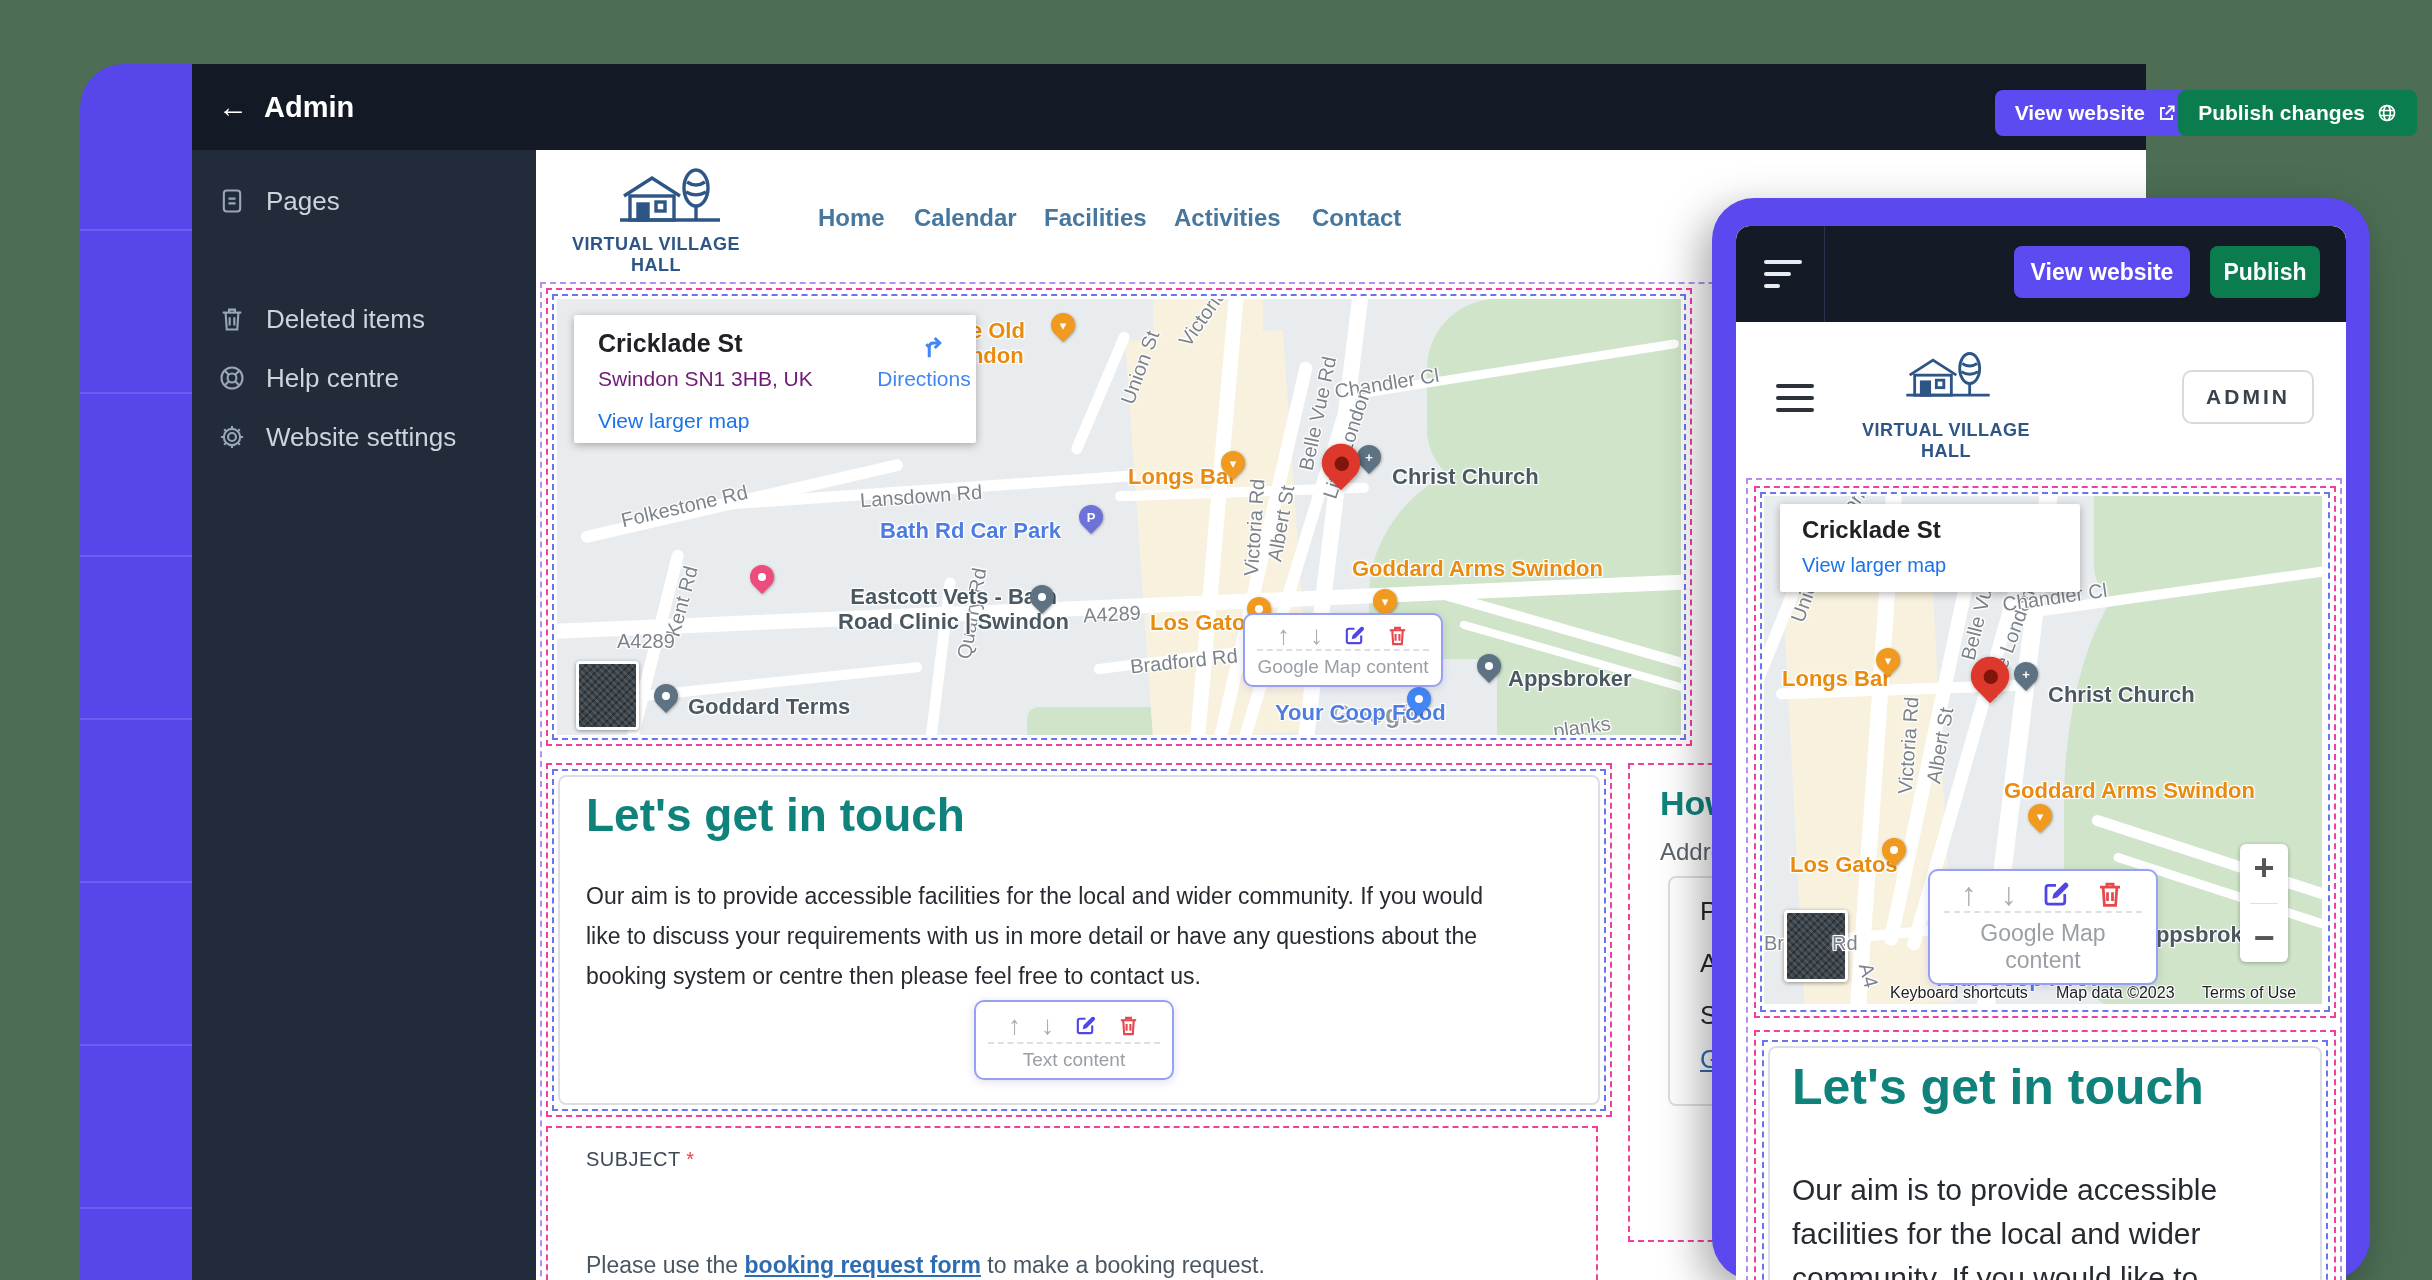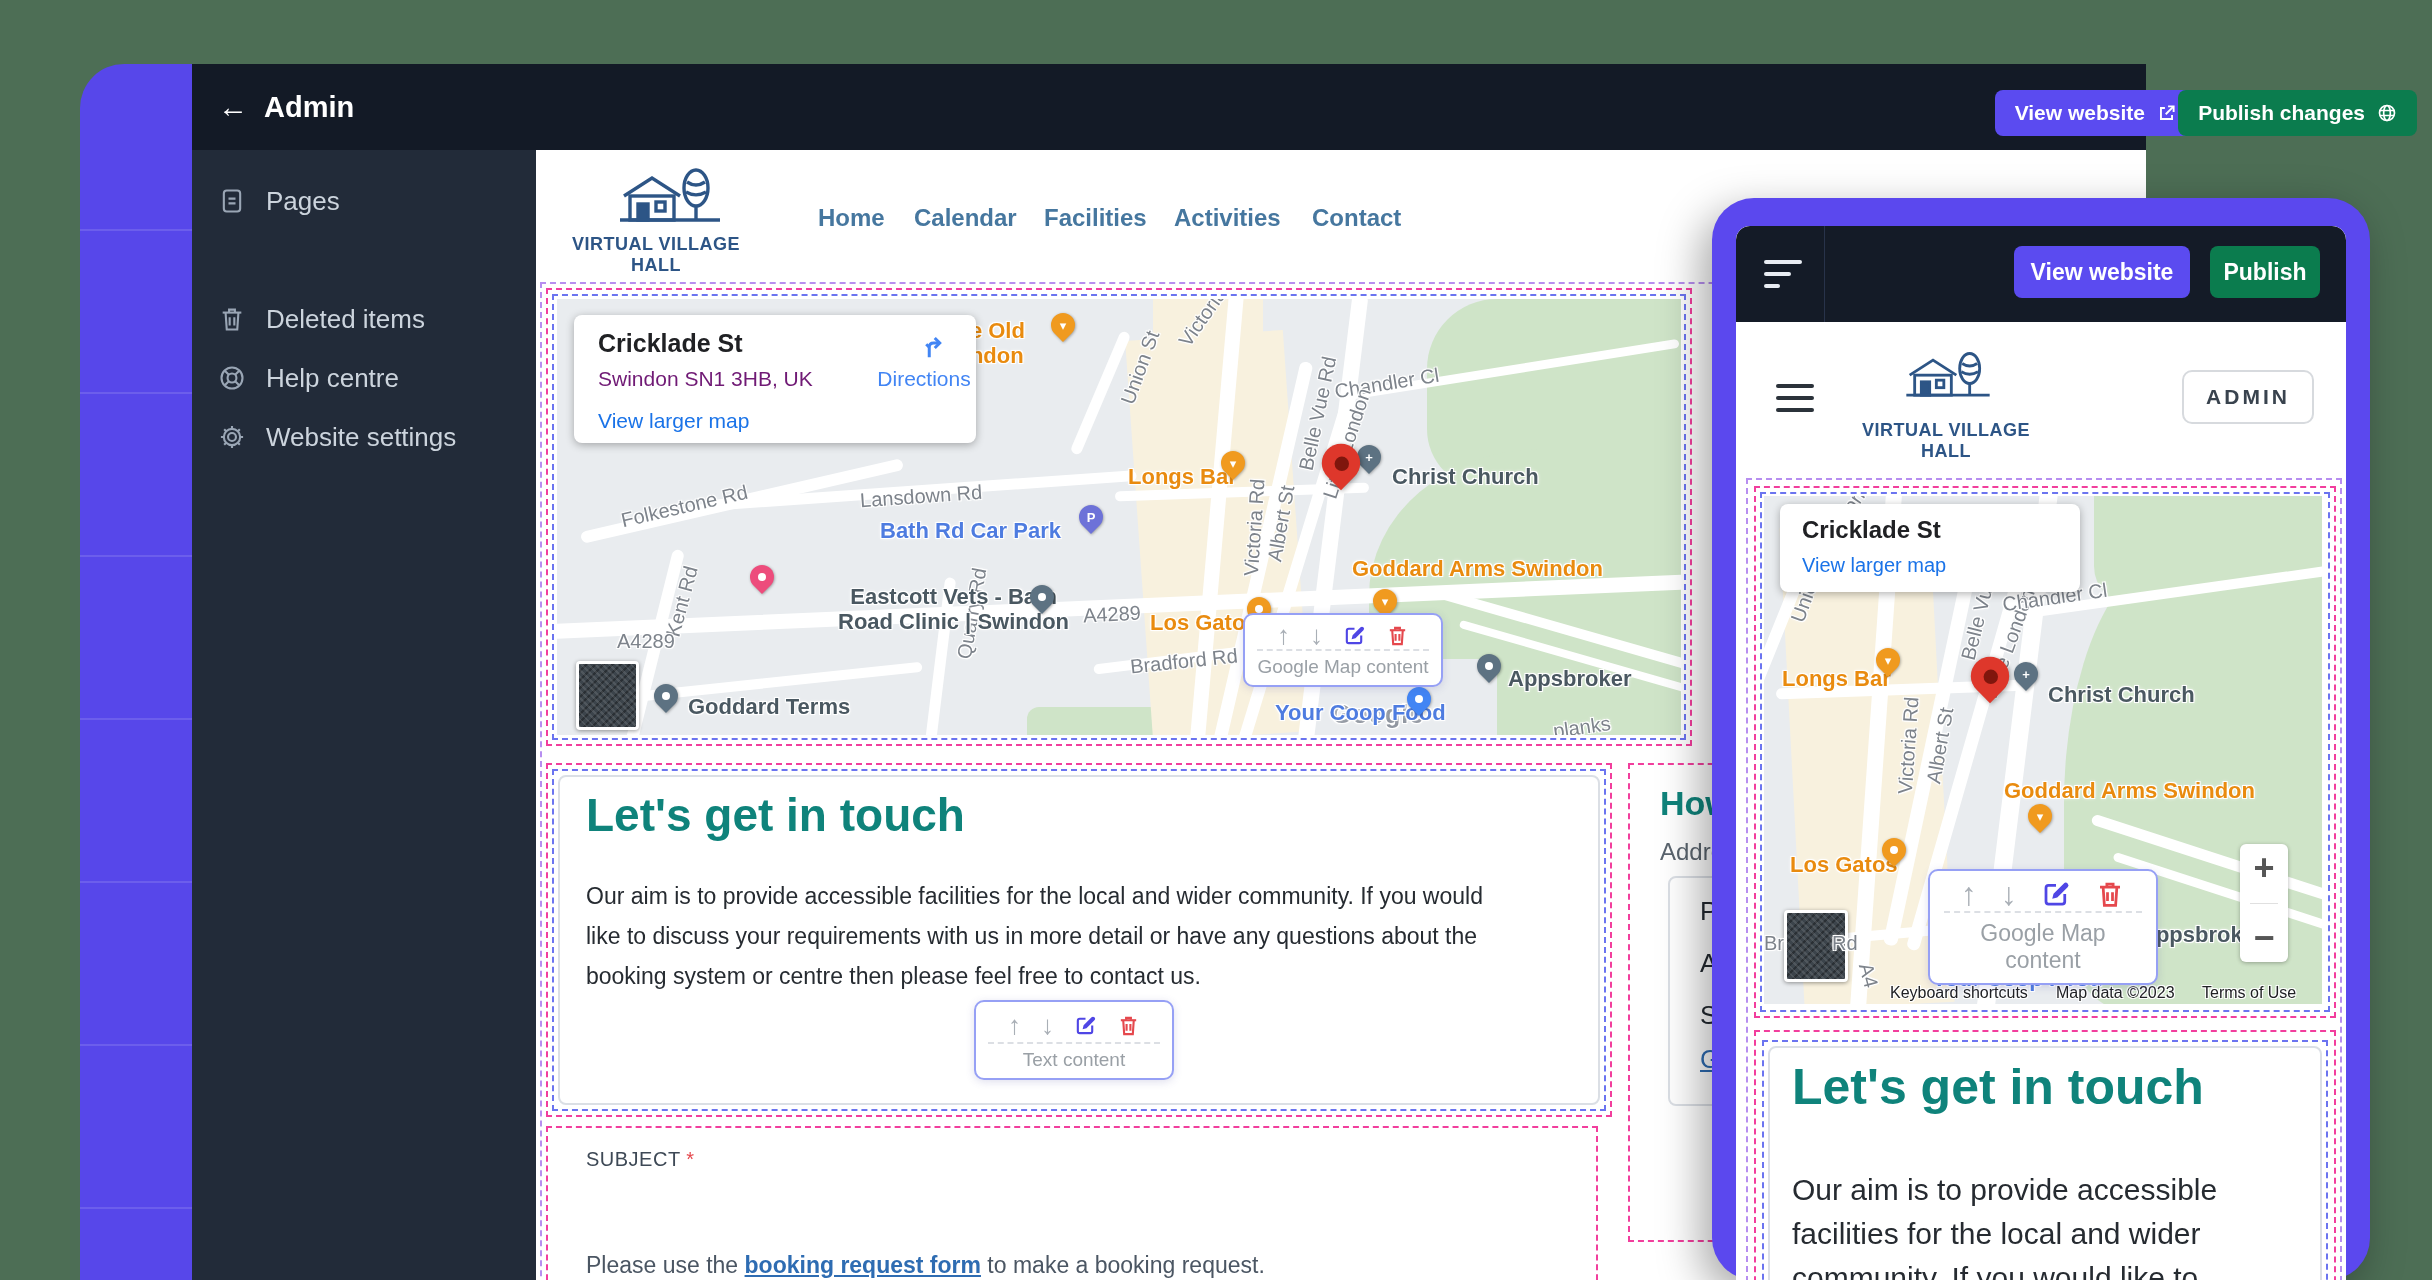--- a/index.html
+++ b/index.html
@@ -44,21 +44,21 @@
   .ml.blu{color:#4e7ce0;font-weight:bold;font-size:22px;}
   .ml.tea{color:#0fb0a5;font-weight:bold;font-size:22px;}
   .ml.gog{color:#9096a0;font-weight:bold;font-size:25px;letter-spacing:1px;margin-left:22px;}
   .ml.ctr{text-align:center;}
   .pin{position:absolute;width:24px;height:24px;border-radius:50% 50% 50% 0;
        box-shadow:0 1px 3px rgba(0,0,0,.35);}
   .pin i{position:absolute;inset:0;display:flex;align-items:center;justify-content:center;
          transform:rotate(45deg);color:#fff;font-style:normal;font-weight:bold;font-size:13px;line-height:1;}
   .pin i:empty::after{content:"";width:8px;height:8px;background:#fff;border-radius:50%;}
   .pin.c-red i:empty::after{background:#7f160d;width:9px;height:9px;}
-  .mapcard{position:absolute;background:#fff;border-radius:8px;box-shadow:0 2px 8px rgba(0,0,0,.3);z-index:6;}
+  .mapcard{position:absolute;background:#fff;border-radius:2px;box-shadow:0 2px 8px rgba(0,0,0,.3);z-index:6;}
   .mc-t{position:absolute;font-size:25px;font-weight:bold;color:#202124;}
   .mc-a{position:absolute;font-size:21px;color:#701a75;}
   .mc-l{position:absolute;font-size:21px;color:#1a73e8;cursor:pointer;}
   .mc-d{position:absolute;font-size:21px;color:#4285f4;text-align:center;cursor:pointer;}
   .sv{position:absolute;border:3px solid #fff;border-radius:4px;box-shadow:0 1px 4px rgba(0,0,0,.4);
       background:#3c444b;cursor:pointer;
       background-image:repeating-linear-gradient(45deg,rgba(255,255,255,.10) 0 2px,transparent 2px 5px),
                        repeating-linear-gradient(-45deg,rgba(0,0,0,.30) 0 2px,transparent 2px 6px);}
   .zoomctl{position:absolute;background:#fff;border-radius:6px;box-shadow:0 1px 4px rgba(0,0,0,.3);
            display:flex;flex-direction:column;align-items:center;justify-content:space-between;

